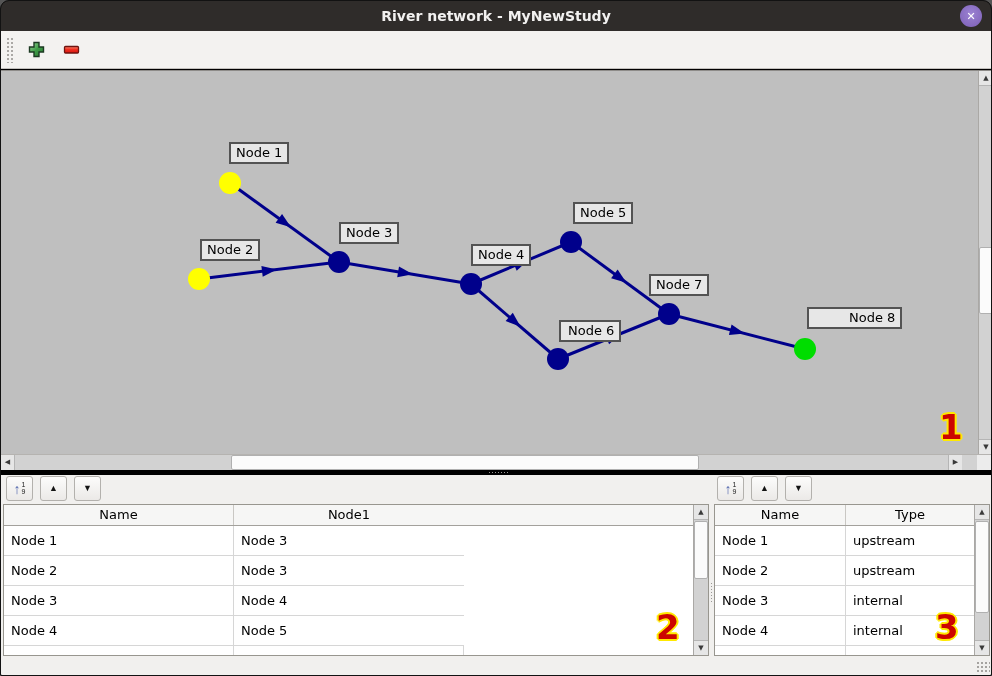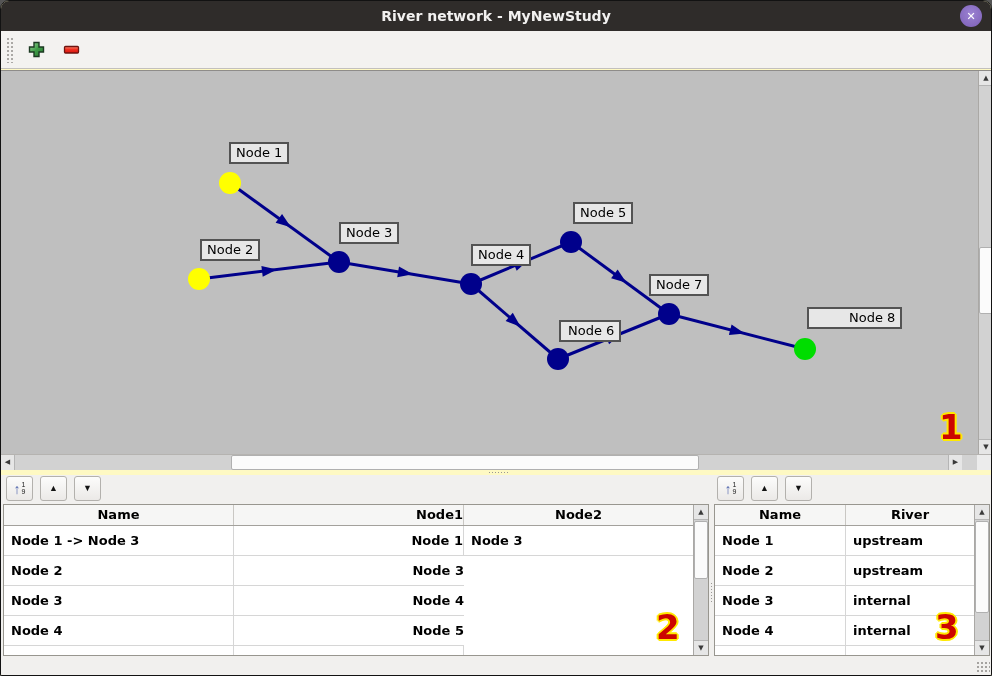--- a/index.html
+++ b/index.html
@@ -1,20 +1,20 @@
 <!DOCTYPE html>
 <html><head>
 <meta charset="utf-8">
 <style>
   * { margin:0; padding:0; box-sizing:border-box; }
   html,body { background:#555; }
   body { font-family:"DejaVu Sans", sans-serif; }
   .window {
     position:relative; width:992px; height:676px;
-    background:#fef9c3; border:1px solid #121212;
+    background:#000000; border:1px solid #121212;
     border-radius:9px 9px 2px 2px; overflow:hidden;
   }
   
   .titlebar {
     position:absolute; left:0; top:0; width:100%; height:30px;
     background:#2f2c2a; display:flex; align-items:center; justify-content:center;
   }
   .title { color:#f2f1f0; font-size:14px; font-weight:bold; }
   .close-btn {
     position:absolute; right:9px; top:4px; width:22px; height:22px;
@@ -87,39 +87,39 @@
   .pt-btn {
     min-width:27px; height:25px; border:1px solid #b3b1ad; border-radius:3px;
     background:linear-gradient(#fcfcfb,#ebe9e7); cursor:pointer;
     display:flex; align-items:center; justify-content:center; padding:0 4px;
   }
   .tri { font-size:9px; color:#141414; line-height:1; }
   .sort-icon { display:flex; align-items:center; }
   .sort-arrow { color:#5065ad; font-size:14px; font-weight:bold; line-height:12px; }
   .sort-digits { display:flex; flex-direction:column; font-size:7px; line-height:6.5px; color:#1a1a1a; margin-left:1px; }
   
-  .table { position:absolute; top:29px; height:152px; background:#fff; border:1px solid #98968f; display:flex;font-weight:bold; }
+  .table { position:absolute; top:29px; height:152px; background:#fff; border:1px solid #98968f; display:flex; }
   .links-table { left:2px; width:706px; }
   .nodes-table { left:713px; width:276px; }
   .table-main { flex:1; overflow:hidden; }
   .thead { display:flex; height:21px; background:#f6f6f5; border-bottom:1px solid #a3a19c; }
   .th {
     font-size:13px; color:#000; text-align:center; line-height:20px;
     border-right:1px solid #c9c7c3; overflow:hidden;
   }
   .th:last-child { border-right:none; }
   .tr { display:flex; height:30px; }
   .td {
     font-size:13px; color:#000; line-height:29px; padding-left:7px;
     border-right:1px solid #d6d6d6; border-bottom:1px solid #d6d6d6;
     white-space:nowrap; overflow:hidden;
   }
   .td:last-child { border-right:none; }
   .links-table .th:nth-child(1), .links-table .td:nth-child(1) { width:230px; }
-  .links-table .th:nth-child(2), .links-table .td:nth-child(2) { width:230px;text-align:right; }
+  .links-table .th:nth-child(2), .links-table .td:nth-child(2) { width:230px; }
   .links-table .th:nth-child(3), .links-table .td:nth-child(3) { width:229px; }
   .nodes-table .th:nth-child(1), .nodes-table .td:nth-child(1) { width:131px; }
   .nodes-table .th:nth-child(2), .nodes-table .td:nth-child(2) { width:128px; }
   .table-scroll { position:relative; width:15px; background:#d2d2d2; border-left:1px solid #aaa8a5; }
   .table-scroll .sb-up { top:0; border-bottom:1px solid #b5b5b5; }
   .table-scroll .sb-down { bottom:0; border-top:1px solid #b5b5b5; }
   .tthumb {
     position:absolute; left:0; width:14px; top:16px;
     background:#fbfbfb; border:1px solid #b0b0b0; border-radius:2px; cursor:grab;
   }
@@ -285,25 +285,23 @@
       <button class="pt-btn">
           <span class="tri">▼</span>
         </button>
     </div>
 
     <div class="table links-table">
       <div class="table-main">
         <div class="thead">
             <div class="th">Name</div>
             <div class="th">Node1</div>
-            <div class="th">Node2</div>
           </div>
         <div class="tbody">
             <div class="tr">
-              <div class="td">Node 1 -&gt; Node 3</div>
               <div class="td">Node 1</div>
               <div class="td">Node 3</div>
             </div>
             <div class="tr">
               <div class="td">Node 2</div>
               <div class="td">Node 3</div>
             </div>
             <div class="tr">
               <div class="td">Node 3</div>
               <div class="td">Node 4</div>
@@ -327,21 +325,21 @@
     </div>
 
     <div class="vsplit">
         <span class="dots"></span>
       </div>
 
     <div class="table nodes-table">
       <div class="table-main">
         <div class="thead">
             <div class="th">Name</div>
-            <div class="th">River</div>
+            <div class="th">Type</div>
           </div>
         <div class="tbody">
             <div class="tr">
               <div class="td">Node 1</div>
               <div class="td">upstream</div>
             </div>
             <div class="tr">
               <div class="td">Node 2</div>
               <div class="td">upstream</div>
             </div>

